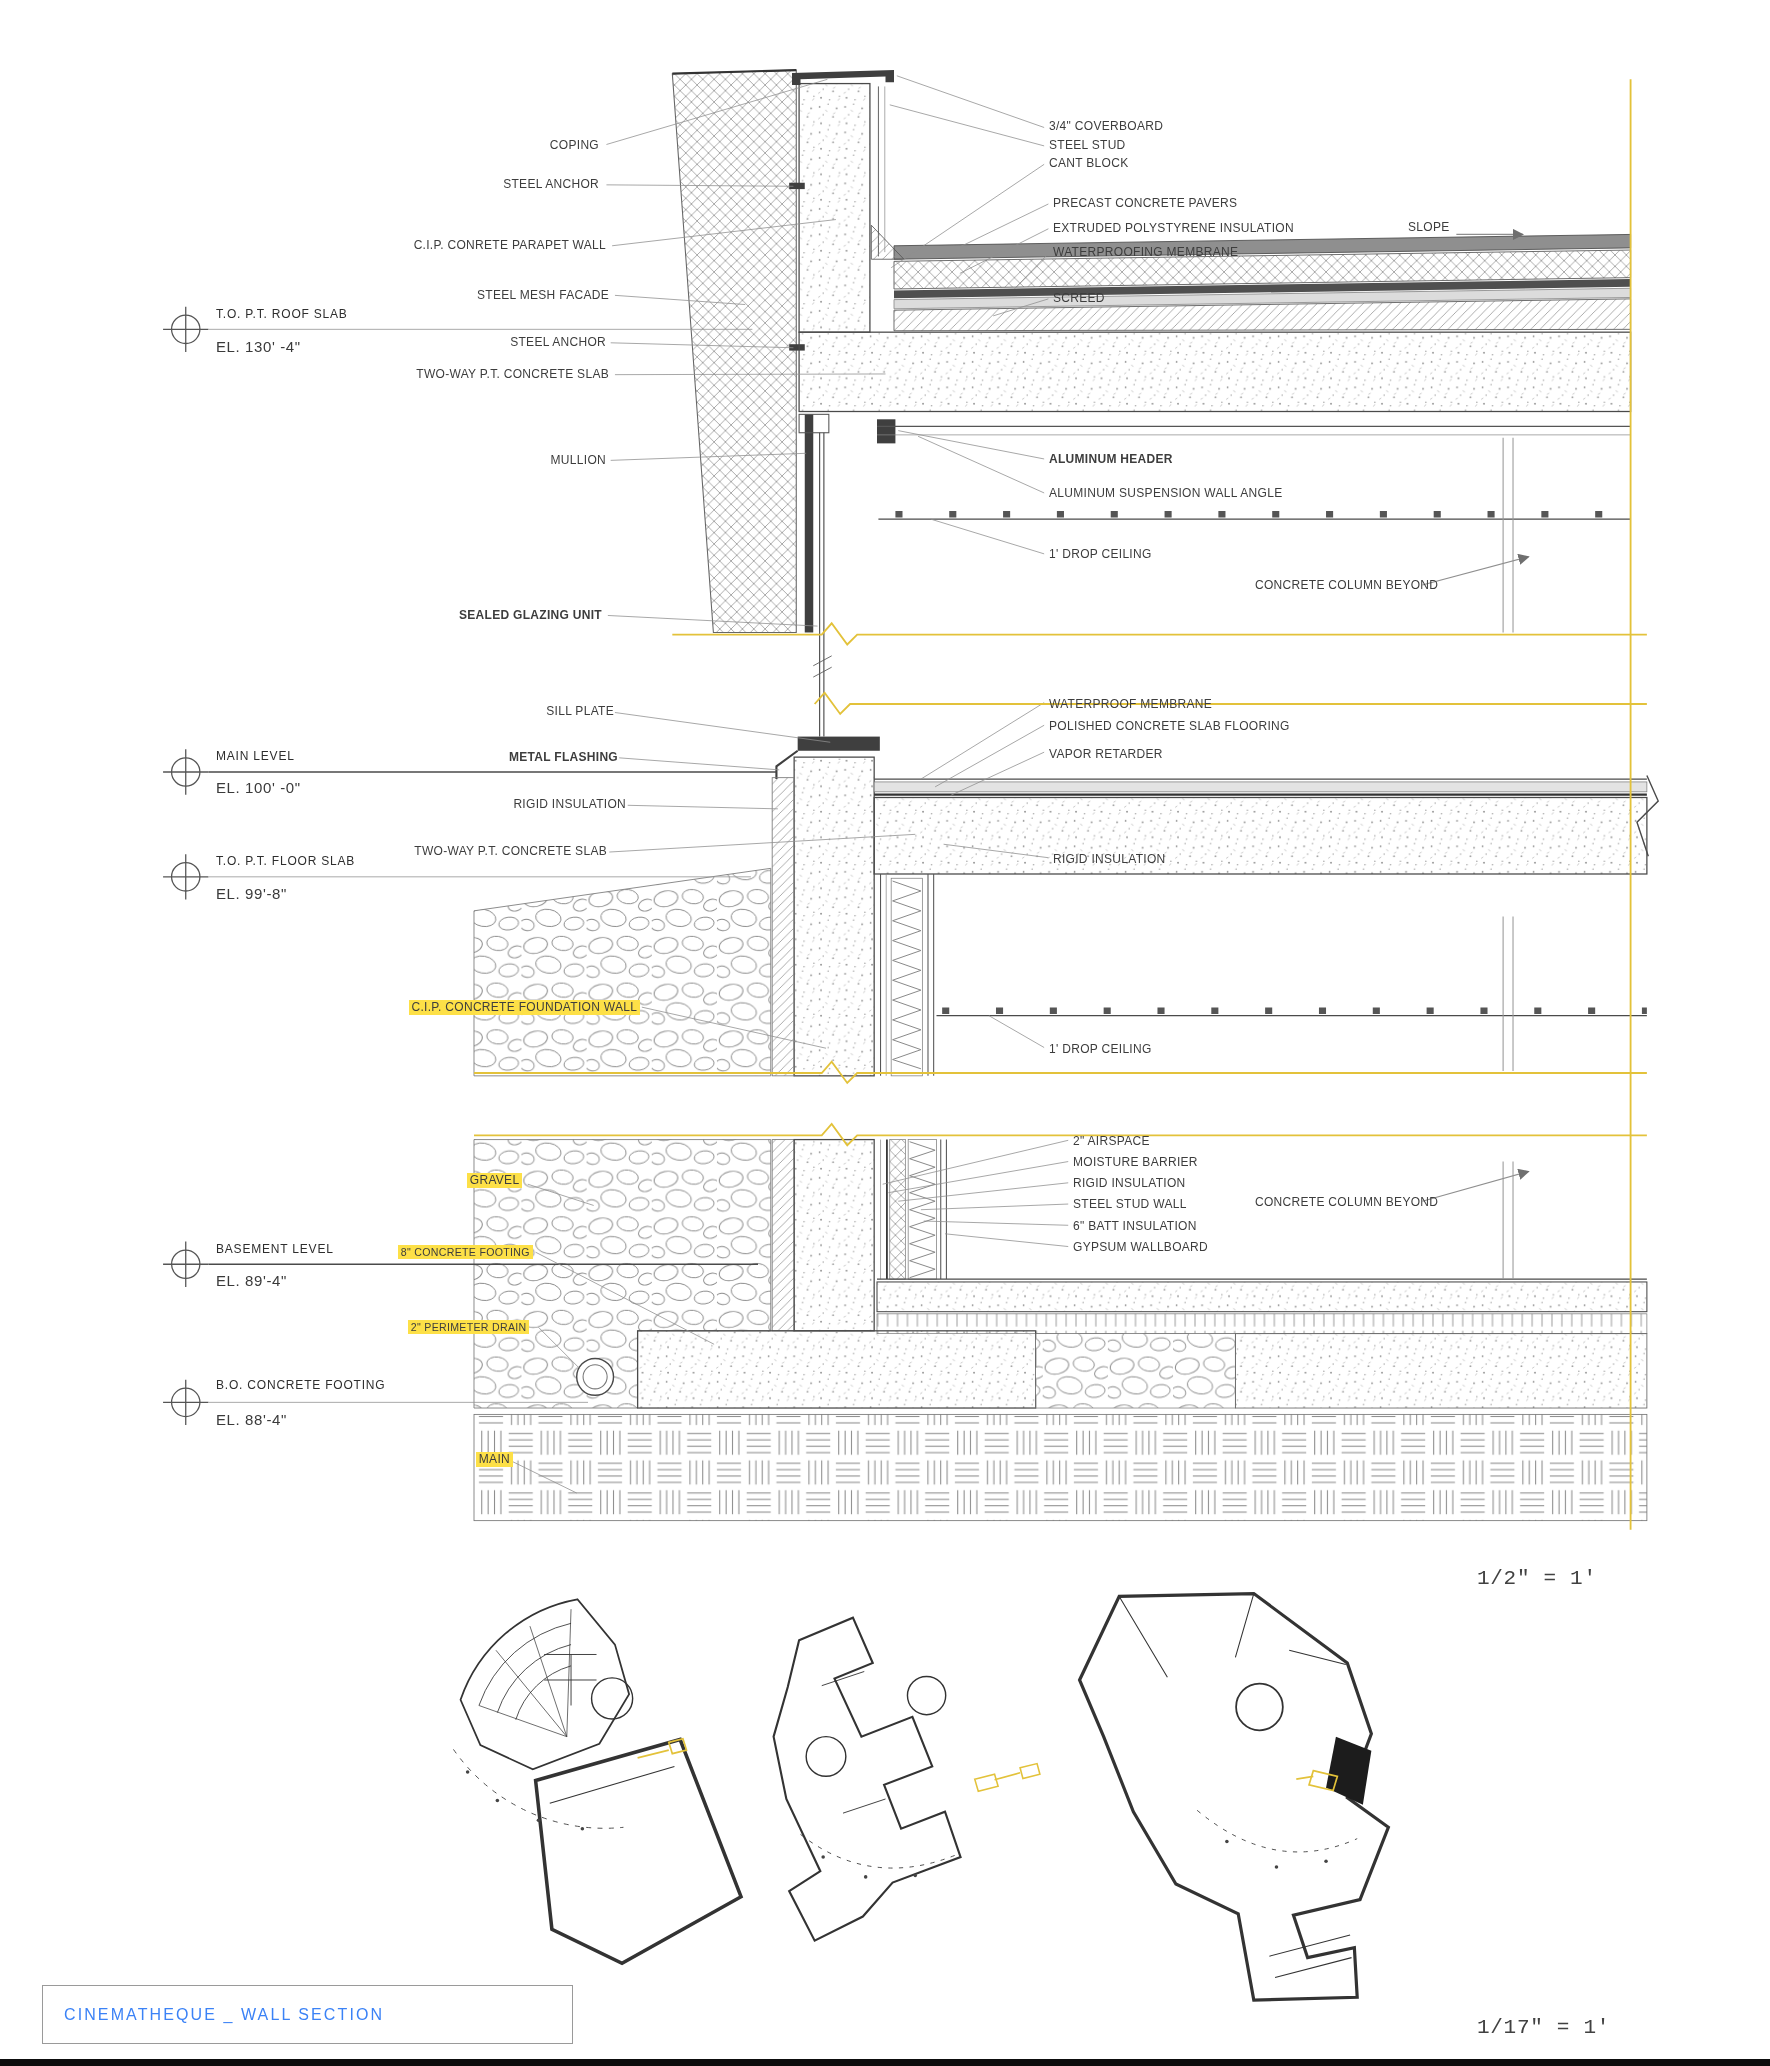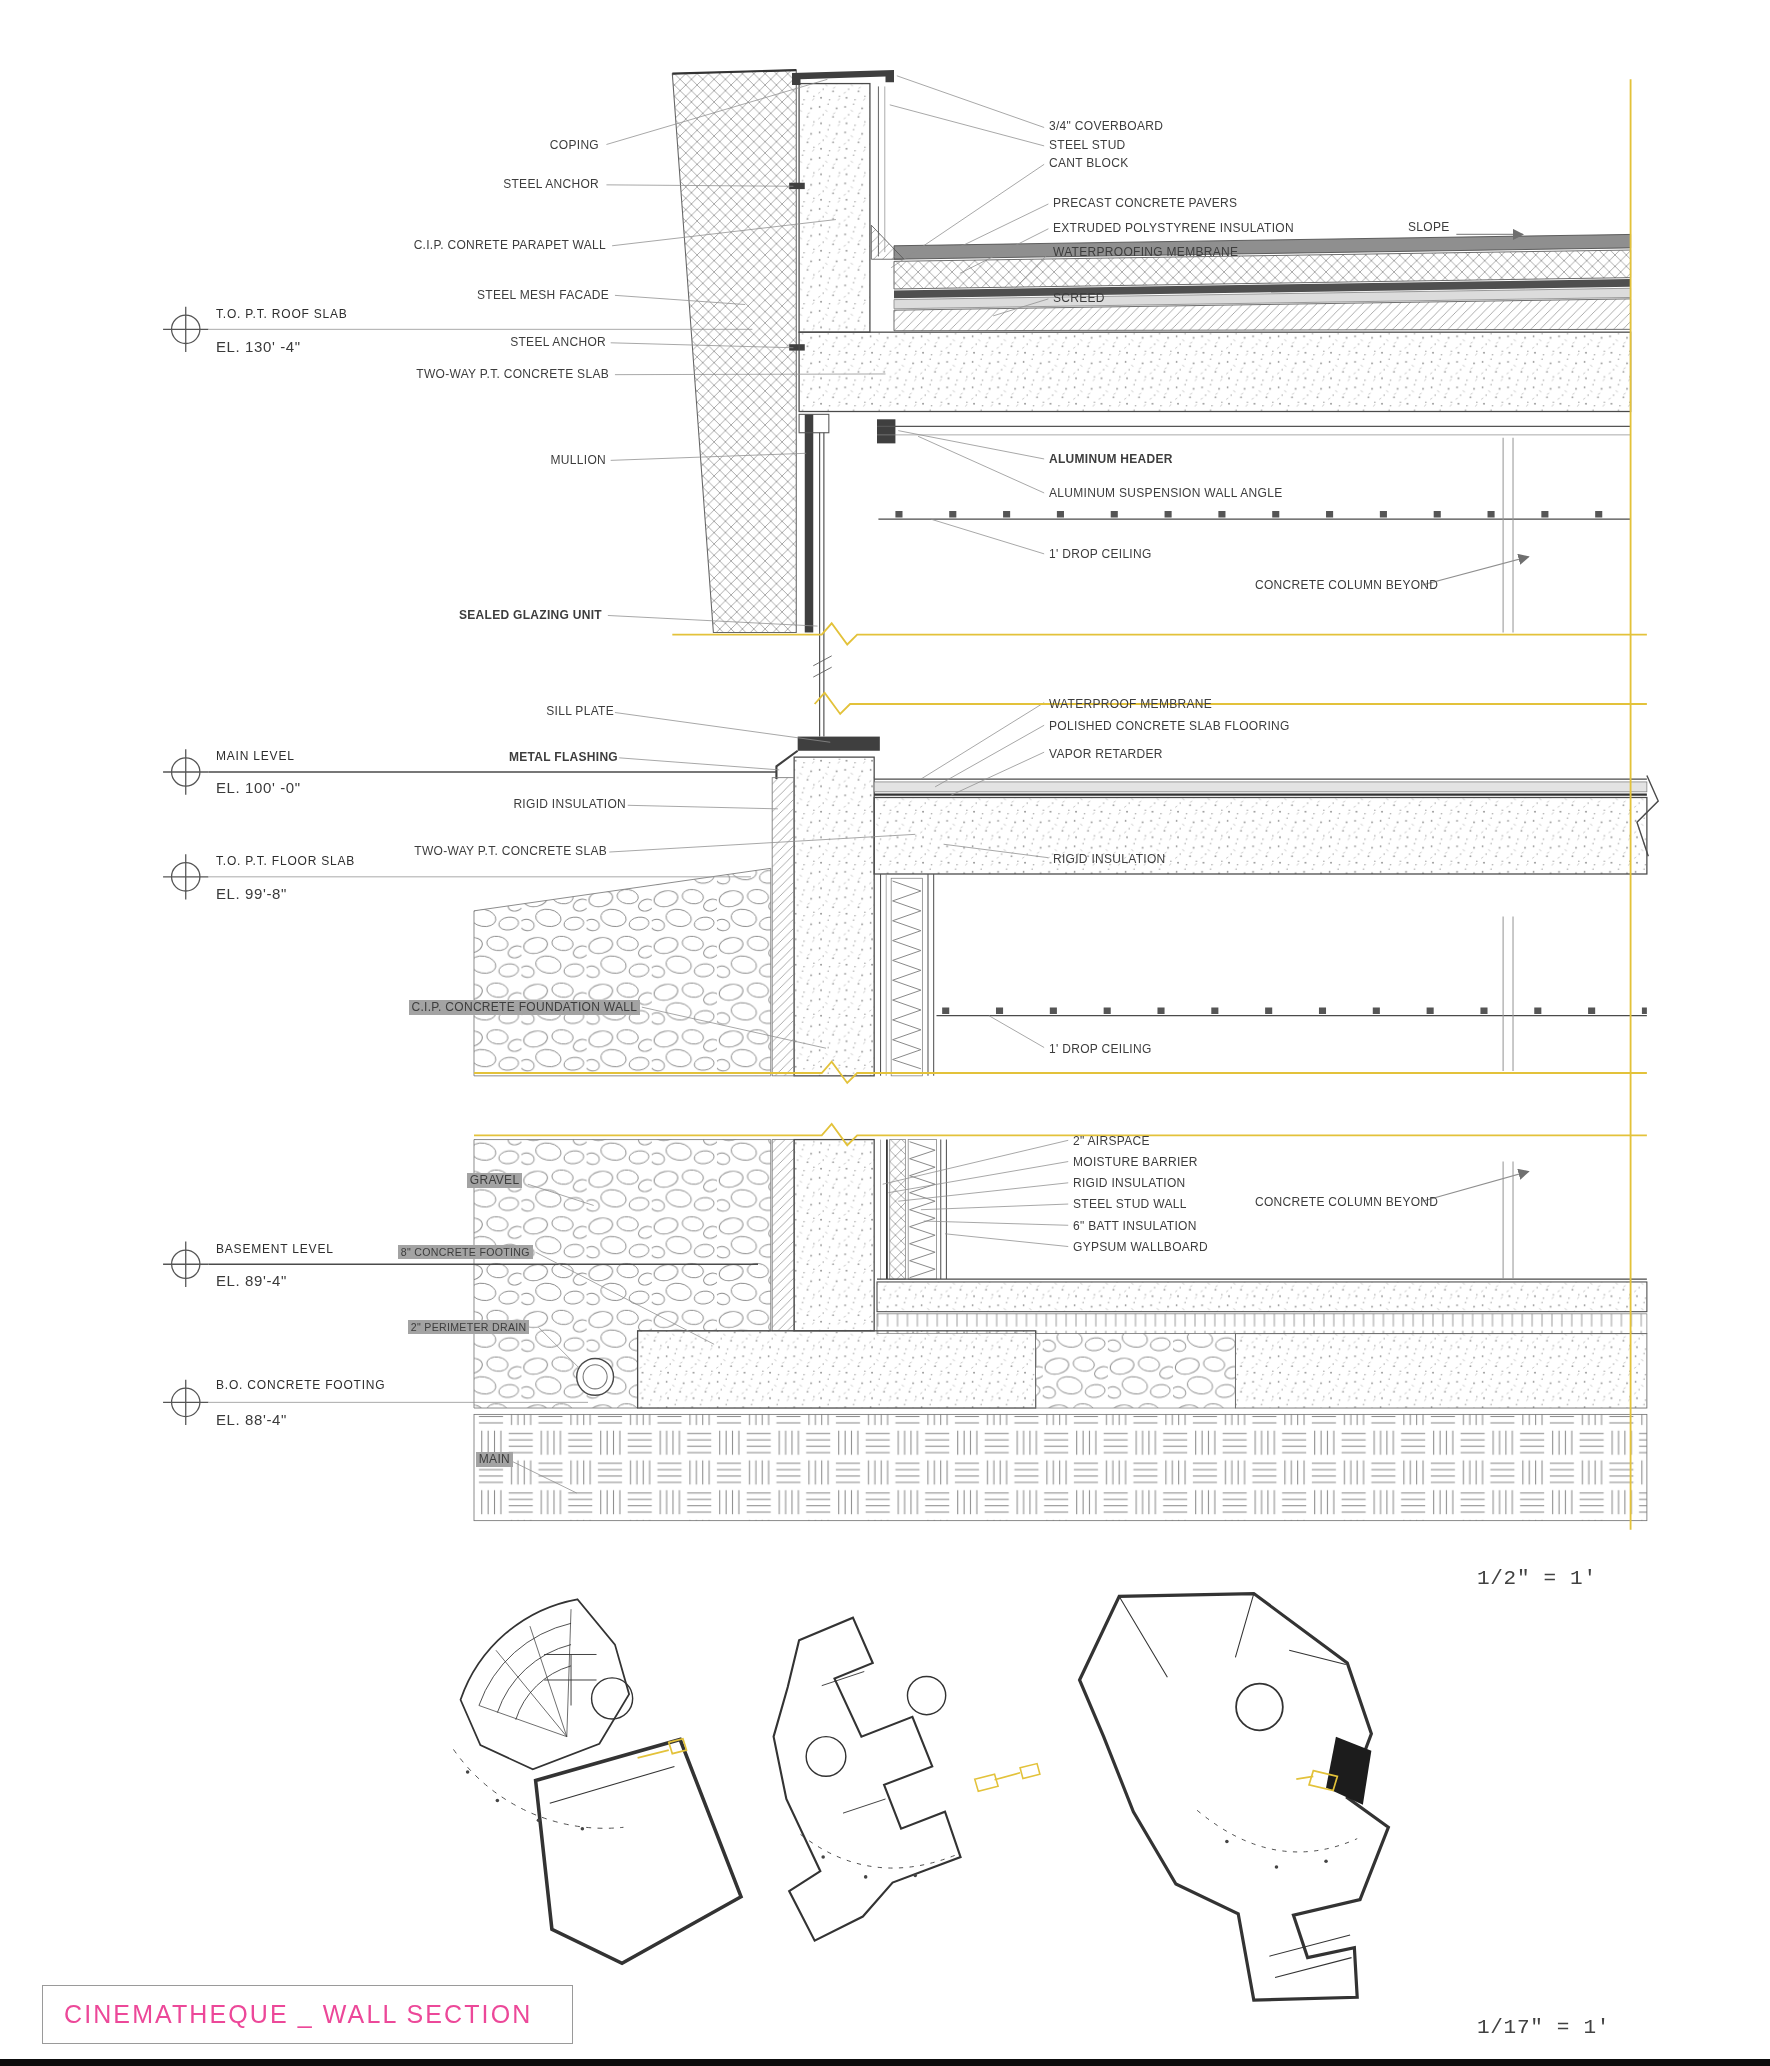--- a/index.html
+++ b/index.html
@@ -3,28 +3,28 @@
 <meta charset="utf-8">
 <style>
   * { margin:0; padding:0; box-sizing:border-box; }
   html,body { background:#ffffff; font-family:"Liberation Sans", sans-serif; }
   .sheet { position:relative; width:1771px; height:2066px; background:#fff; overflow:hidden; }
   svg.drawing { position:absolute; left:0; top:0; }
   .lbl { position:absolute; font-size:12px; line-height:1.15; color:#3d3d3d;
          letter-spacing:0.3px; white-space:nowrap; }
   .lbl.sm { font-size:10.6px; }
   .lbl.b  { font-weight:bold; }
-  .lbl.halo { background:#a3a3a3; padding:0.7px 2.8px; }
+  .lbl.halo { background:#fde047; padding:0.7px 2.8px; }
   .ra { text-align:right; }
   .lvl-name { position:absolute; font-size:12px; letter-spacing:0.8px; color:#2e2e2e; white-space:nowrap; }
   .lvl-el   { position:absolute; font-size:15px; letter-spacing:0.6px; color:#3a3a3a; white-space:nowrap; }
   .scale-note { position:absolute; font-size:21px; color:#414141; letter-spacing:0.7px; white-space:nowrap;font-family:Liberation Mono, monospace; }
   .titleblock { position:absolute; left:42px; top:1985px; width:531px; height:59px;
                 border:1.4px solid #9a9a9a; display:flex; align-items:center; padding-left:21px; background:#fff; }
-  .titleblock span { font-size:25px; color:#ec4899; letter-spacing:2.1px; white-space:nowrap; }
+  .titleblock span { font-size:16px; color:#3b82f6; letter-spacing:2.1px; white-space:nowrap; }
   .bottombar { position:absolute; left:0; top:2059px; width:1771px; height:7px; background:#0d0d0d; }
 </style>
 </head>
 <body>
 
 <div class="sheet">
 
 <svg class="drawing" width="1771" height="2066" viewBox="0 0 2500 2917">
 <defs>
   <pattern id="stipple" width="36" height="36" patternUnits="userSpaceOnUse">

